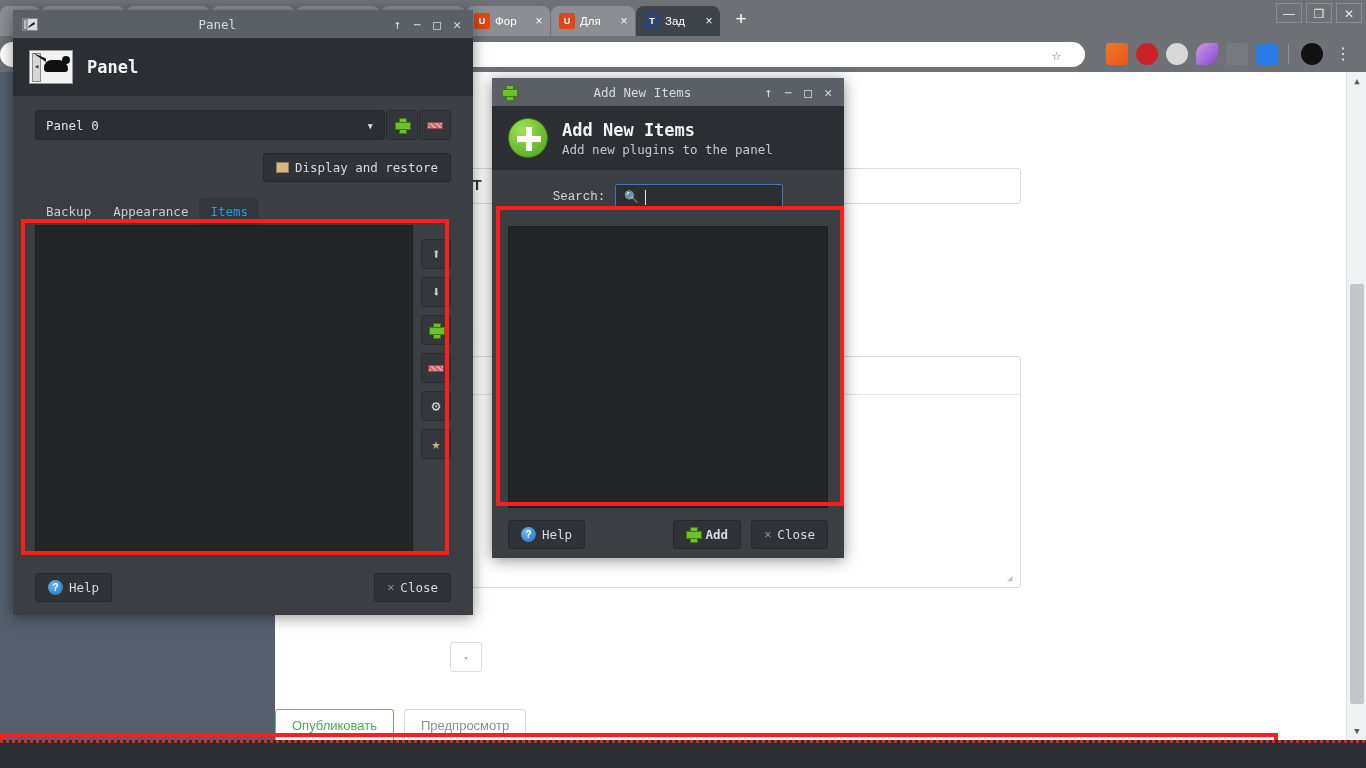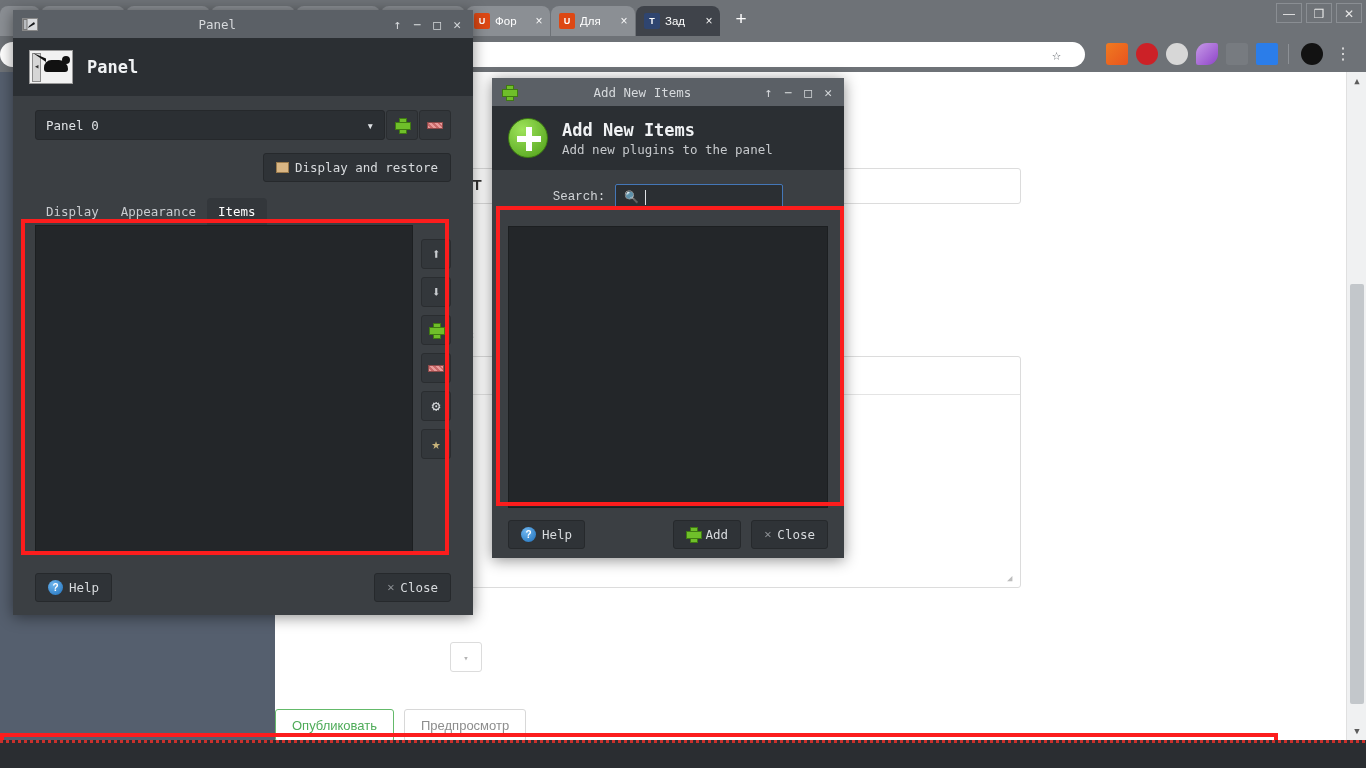--- a/index.html
+++ b/index.html
@@ -138,21 +138,21 @@
   .xhead-sub { color:#c6c9cc; font-size:12.5px; margin-top:2px; }
   .xbody { background:#3b3f43; }
   .xbtn { background:#2f3337; border:1px solid #26292c; border-radius:3px;
           color:#d8dbde; font-size:12.5px; padding:6px 12px;
           display:inline-flex; align-items:center; gap:6px; font-family:"DejaVu Sans Mono",monospace; }
   .xcombo { background:#2b2f33; border:1px solid #25282b; border-radius:3px; color:#dfe2e5;
             font-size:12.5px; height:30px; display:flex; align-items:center;
             padding:0 10px; justify-content:space-between; }
   .xtabs { display:flex; gap:0; }
   .xtab { padding:6px 11px; color:#c9ccd0; font-size:12.5px; border-radius:4px 4px 0 0; }
-  .xtab.sel { background:#33373b; color:#ffffff; }
+  .xtab.sel { background:#33373b; color:#0ea5e9; }
   .xlistbox { background:#232629; border:1px solid #1c1f21; }
   .iconbtn { width:30px; height:30px; background:#33373b; border:1px solid #2a2d30; border-radius:3px;
              display:flex; align-items:center; justify-content:center; }
 
   
   .plus-ico { position:relative; width:14px; height:14px; }
   .plus-ico:before, .plus-ico:after {
     content:""; position:absolute; background:#6fbf2a; border:1px solid #3f7a12;
   }
   .plus-ico:before { left:4px; top:0; width:6px; height:14px; }
@@ -362,21 +362,21 @@
       </div>
 
       <div style="display:flex; justify-content:flex-end; margin-top:13px;">
         <div class="xbtn">
           <span style="width:13px;height:11px;background:#d9b684;border:1px solid #9a7a4c;display:inline-block;"></span>
           <span>Display and restore</span>
         </div>
       </div>
 
       <div class="xtabs" style="margin-top:16px;">
-        <div class="xtab">Display</div>
+        <div class="xtab">Backup</div>
         <div class="xtab">Appearance</div>
         <div class="xtab sel">Items</div>
       </div>
 
       <div style="display:flex; gap:8px; margin-top:0px; height:330px;">
         <div class="xlistbox" style="flex:1;"></div>
         <div style="display:flex; flex-direction:column; gap:8px; padding-top:14px;">
           <div class="iconbtn">
             <span class="arrow-ico">⬆</span>
           </div>
@@ -447,21 +447,21 @@
       <div class="xlistbox" style="margin-top:16px; height:282px;"></div>
     </div>
 
     <div style="position:absolute; left:0; bottom:0; width:100%; height:48px; background:#3b3f43;
                 display:flex; align-items:center; padding:0 16px;">
       <div class="xbtn">
         <span class="help-ico">?</span>
         <span>Help</span>
       </div>
       <div style="flex:1"></div>
-      <div class="xbtn" style="margin-right:10px;">
+      <div class="xbtn" style="margin-right:10px;font-weight:bold;">
         <span class="plus-ico"></span>
         <span>Add</span>
       </div>
       <div class="xbtn">
         <span class="xclose-ico">✕</span>
         <span>Close</span>
       </div>
     </div>
   </div>
 

